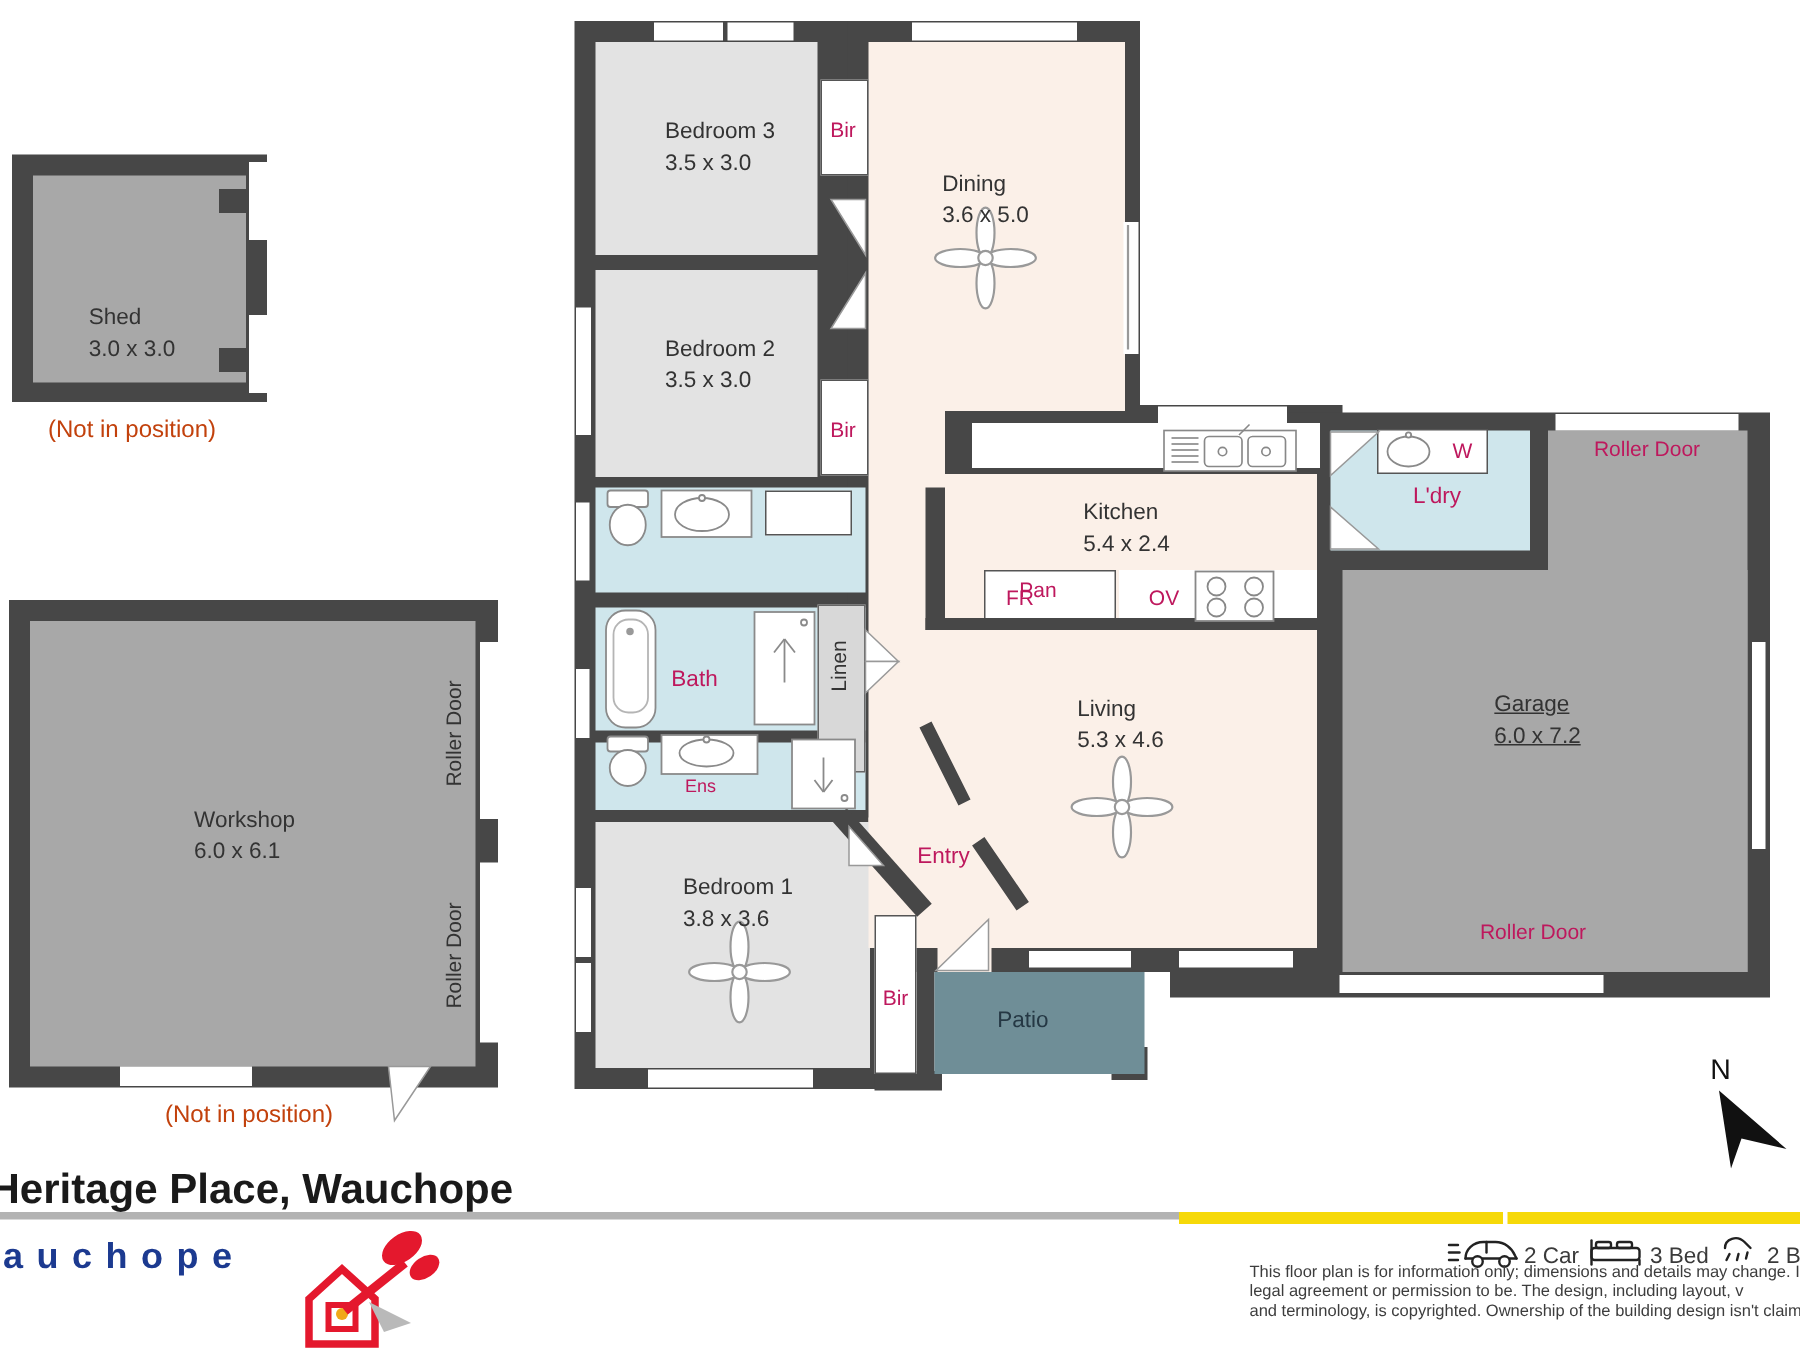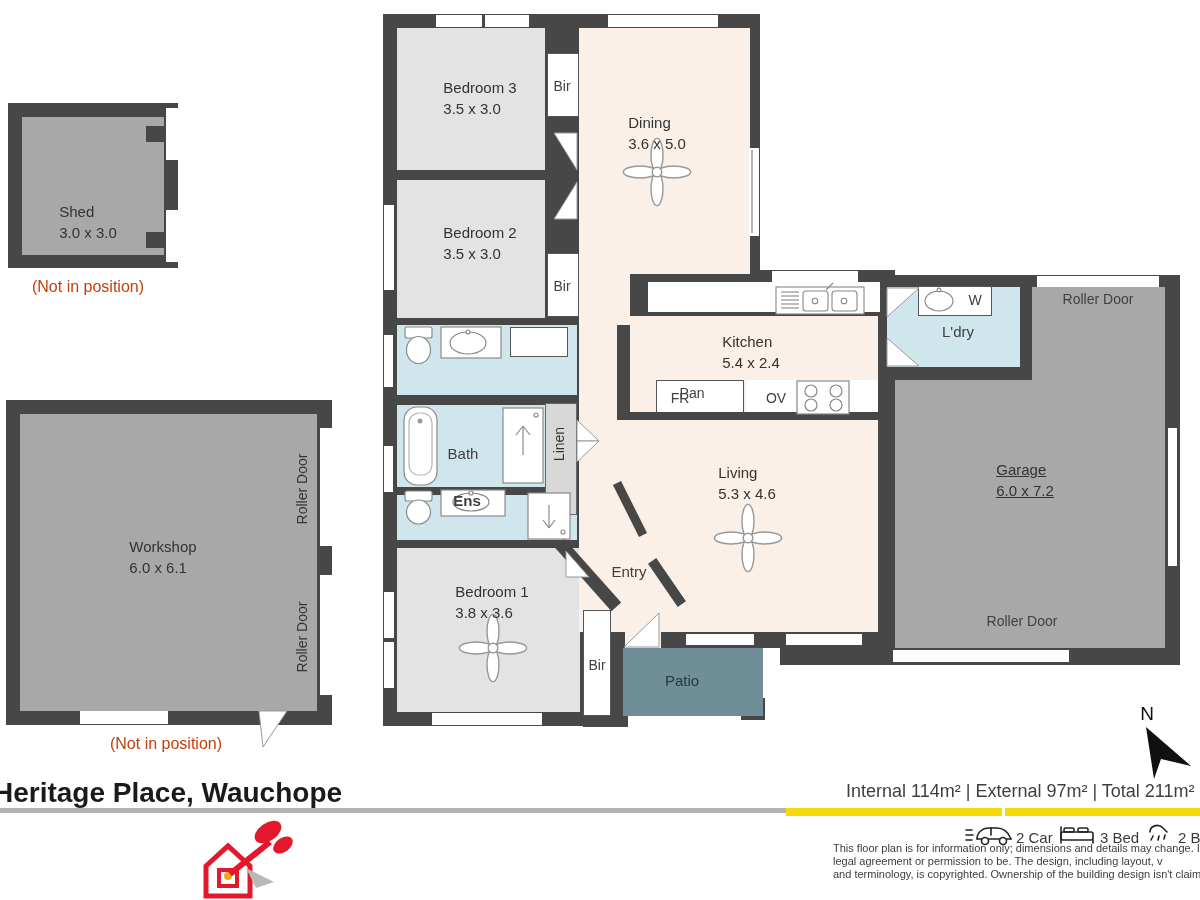--- a/index.html
+++ b/index.html
@@ -4,21 +4,21 @@
 <style>
   html,body{margin:0;padding:0;background:#fff;}
   #screen{position:relative;width:1200px;height:900px;background:#ffffff;overflow:hidden;
           font-family:"Liberation Sans",sans-serif;color:#333;}
   .r{position:absolute;}
   .wall{position:absolute;background:#474747;}
   .win{position:absolute;background:#ffffff;}
   .rlabel{position:absolute;transform:translate(-50%,-50%);text-align:left;font-size:15px;
           line-height:21px;color:#333;white-space:nowrap;z-index:9;}
   .slabel{position:absolute;transform:translate(-50%,-50%);text-align:center;font-size:14px;
-          color:#404040;white-space:nowrap;z-index:9;}
+          color:#be185d;white-space:nowrap;z-index:9;}
   .vlabel{position:absolute;transform:translate(-50%,-50%) rotate(-90deg);font-size:14px;
           color:#333;white-space:nowrap;z-index:9;}
   .note{position:absolute;transform:translate(-50%,-50%);font-size:16px;color:#c2410c;white-space:nowrap;}
   .box{position:absolute;background:#fff;border:1px solid #555;box-sizing:border-box;z-index:6;}
   svg.overlay{position:absolute;left:0;top:0;z-index:8;pointer-events:none;}
   .ftext{position:absolute;white-space:nowrap;}
 </style>
 </head>
 <body>
 
@@ -238,21 +238,21 @@
   </div>
   <div class="rlabel" style="left:747px;top:483px;">
     <div>Living</div>
       <div>5.3 x 4.6</div>
   </div>
   <div class="rlabel" style="left:1025px;top:480px;text-decoration:underline;">
     <div>Garage</div>
       <div>6.0 x 7.2</div>
   </div>
   <div class="slabel" style="left:463px;top:453px;font-size:15px;">Bath</div>
-  <div class="slabel" style="left:467px;top:500px;font-size:15px;font-weight:bold;">Ens</div>
+  <div class="slabel" style="left:467px;top:524px;font-size:12px;">Ens</div>
   <div class="vlabel" style="left:559px;top:444px;">Linen</div>
   <div class="slabel" style="left:958px;top:331px;font-size:15px;">L'dry</div>
   <div class="slabel" style="left:629px;top:571px;font-size:15px;">Entry</div>
   <div class="slabel" style="left:682px;top:680px;font-size:15px;color:#253844;">Patio</div>
   <div class="slabel" style="left:1098px;top:299px;">Roller Door</div>
   <div class="slabel" style="left:1022px;top:621px;">Roller Door</div>
   <div class="slabel" style="left:562px;top:86px;">Bir</div>
   <div class="slabel" style="left:562px;top:286px;">Bir</div>
   <div class="slabel" style="left:597px;top:665px;">Bir</div>
   <div class="slabel" style="left:680px;top:398px;">FR</div>
@@ -260,22 +260,22 @@
   <div class="slabel" style="left:776px;top:398px;">OV</div>
   <div class="slabel" style="left:975px;top:300px;">W</div>
   <div class="slabel" style="left:1147px;top:714px;font-size:19px;color:#111;">N</div>
 
   <div class="ftext" style="left:-7px;top:777px;font-size:28px;font-weight:bold;color:#1a1a1a;">Heritage Place, Wauchope</div>
 
   <div class="r" style="left:0;top:808px;width:786px;height:5px;background:#b3b3b3;"></div>
   <div class="r" style="left:786px;top:808px;width:414px;height:8px;background:#f6d909;"></div>
   <div class="r" style="left:1002px;top:808px;width:3px;height:8px;background:#fff;"></div>
 
-  <div class="ftext" style="left:846px;top:781px;font-size:18px;color:#3f3f3f;">Internal 114m²   |   External 97m² | Total 211m²</div>
-
+
+  <div class="ftext" style="left:2px;top:824px;font-size:24px;font-weight:600;letter-spacing:9px;color:#1c3a90;">auchope</div>
   <svg class="r" style="left:188px;top:818px;" width="115" height="82" viewBox="0 0 115 82">
     <path d="M18,48 L40,28 L62,48 L62,78 L18,78 Z" fill="#fff" stroke="#e4182d" stroke-width="5"></path>
     <rect x="31" y="52" width="18" height="16" fill="none" stroke="#e4182d" stroke-width="4"></rect>
     <circle cx="40" cy="58" r="4" fill="#f0a818"></circle>
     <line x1="42" y1="56" x2="82" y2="24" stroke="#e4182d" stroke-width="6"></line>
     <ellipse cx="80" cy="14" rx="15" ry="9" fill="#e4182d" transform="rotate(-35 80 14)"></ellipse>
     <ellipse cx="95" cy="27" rx="11" ry="7" fill="#e4182d" transform="rotate(-35 95 27)"></ellipse>
     <path d="M58,50 L86,64 L68,70 Z" fill="#b9b9b9"></path>
   </svg>
 

